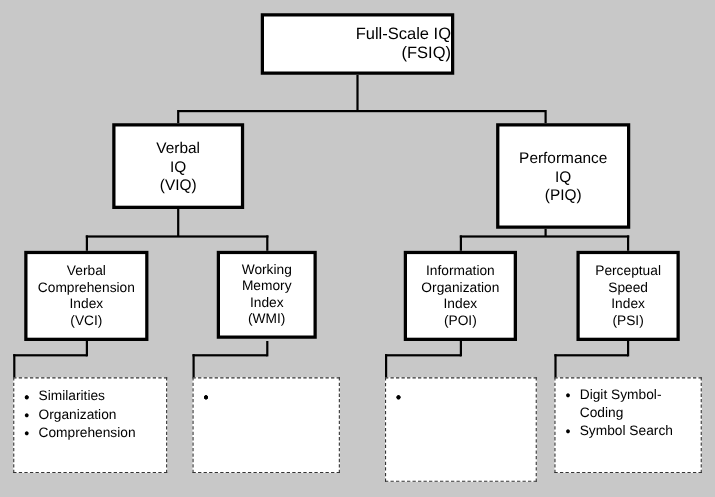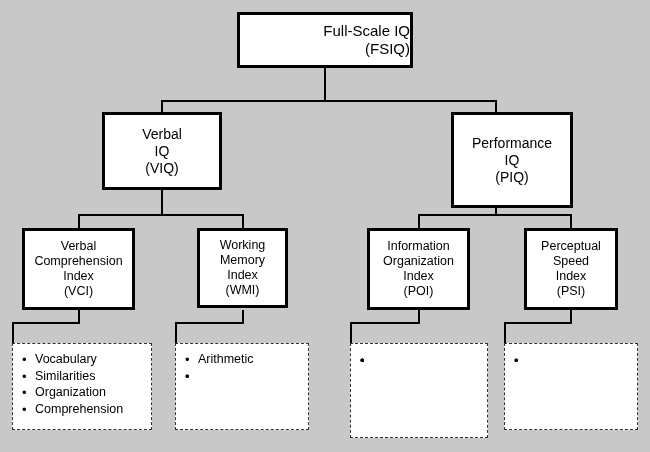--- a/index.html
+++ b/index.html
@@ -173,42 +173,40 @@
     <span class="line">Perceptual</span>
     <span class="line">Speed</span>
     <span class="line">Index</span>
     <span class="line">(PSI)</span>
   </div>
 
   <div class="leafbox" style="left:12px; top:343px; width:140px; height:87px;">
     <ul>
       <li>
           <span class="bullet">•</span>
-          <span class="txt">Vocabulary</span>
         </li>
       <li>
           <span class="bullet">•</span>
           <span class="txt">Similarities</span>
         </li>
       <li>
           <span class="bullet">•</span>
           <span class="txt">Organization</span>
         </li>
       <li>
           <span class="bullet">•</span>
           <span class="txt">Comprehension</span>
         </li>
     </ul>
   </div>
 
   <div class="leafbox" style="left:175px; top:343px; width:134px; height:87px;">
     <ul>
       <li>
           <span class="bullet">•</span>
-          <span class="txt">Arithmetic</span>
         </li>
       <li>
           <span class="bullet">•</span>
         </li>
       <li>
           <span class="bullet">•</span>
         </li>
     </ul>
   </div>
 
@@ -223,20 +221,22 @@
       <li>
           <span class="bullet">•</span>
         </li>
     </ul>
   </div>
 
   <div class="leafbox" style="left:504px; top:343px; width:134px; height:87px;">
     <ul>
       <li>
           <span class="bullet">•</span>
-        </li>
-      <li>
-          <span class="bullet">•</span>
+          <span class="txt">Digit Symbol-Coding</span>
+        </li>
+      <li>
+          <span class="bullet">•</span>
+          <span class="txt">Symbol Search</span>
         </li>
     </ul>
   </div>
 
 </div>
 
 </body></html>

